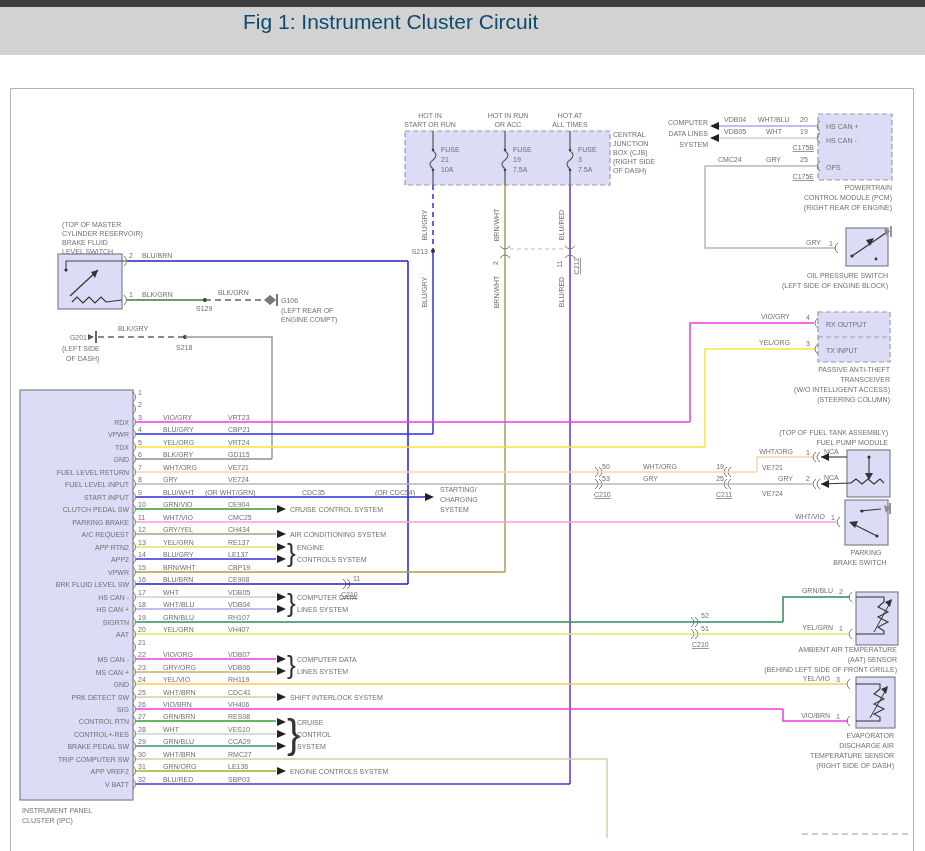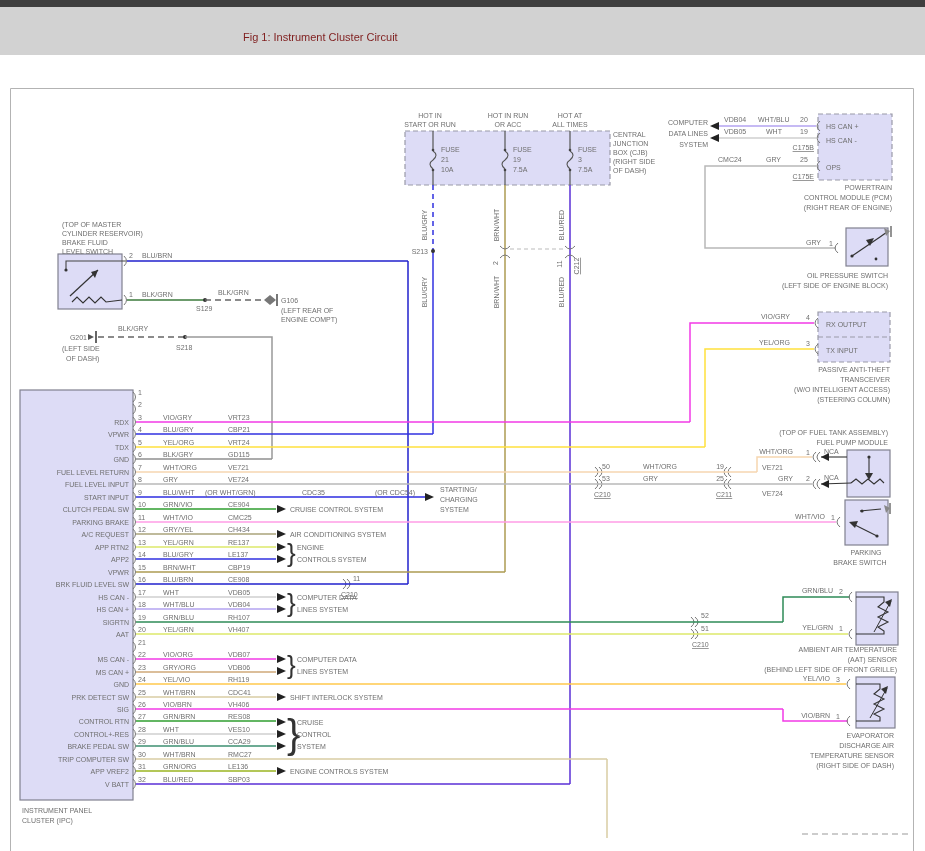--- a/index.html
+++ b/index.html
@@ -1,19 +1,19 @@
 <!DOCTYPE html>
 <html><head>
 <meta charset="utf-8">
 <style>
   html,body{margin:0;padding:0;background:#fff;font-family:"Liberation Sans",sans-serif}
   .stage{position:relative;width:925px;height:851px;background:#fff;overflow:hidden}
   .topstrip{position:absolute;top:0;left:0;width:925px;height:7px;background:#3f3f3f}
   .header{position:absolute;top:7px;left:0;width:925px;height:48px;background:#d2d2d2}
-  .header .title{position:absolute;left:243px;top:24px;font-size:11px;color:#7f1d1d}
+  .header .title{position:absolute;left:243px;top:3px;font-size:21px;color:#0c4a6e}
   svg.diagram{position:absolute;left:0;top:0}
   text{font-family:"Liberation Sans",sans-serif}
   .lbl{font-size:7px;fill:#6f6f6f}
   .end{text-anchor:end}
   .mid{text-anchor:middle}
   .u{text-decoration:underline}
   .brace{font-size:26px;fill:#333}
   .brace3{font-size:40px;fill:#333}
 </style>
 </head>

